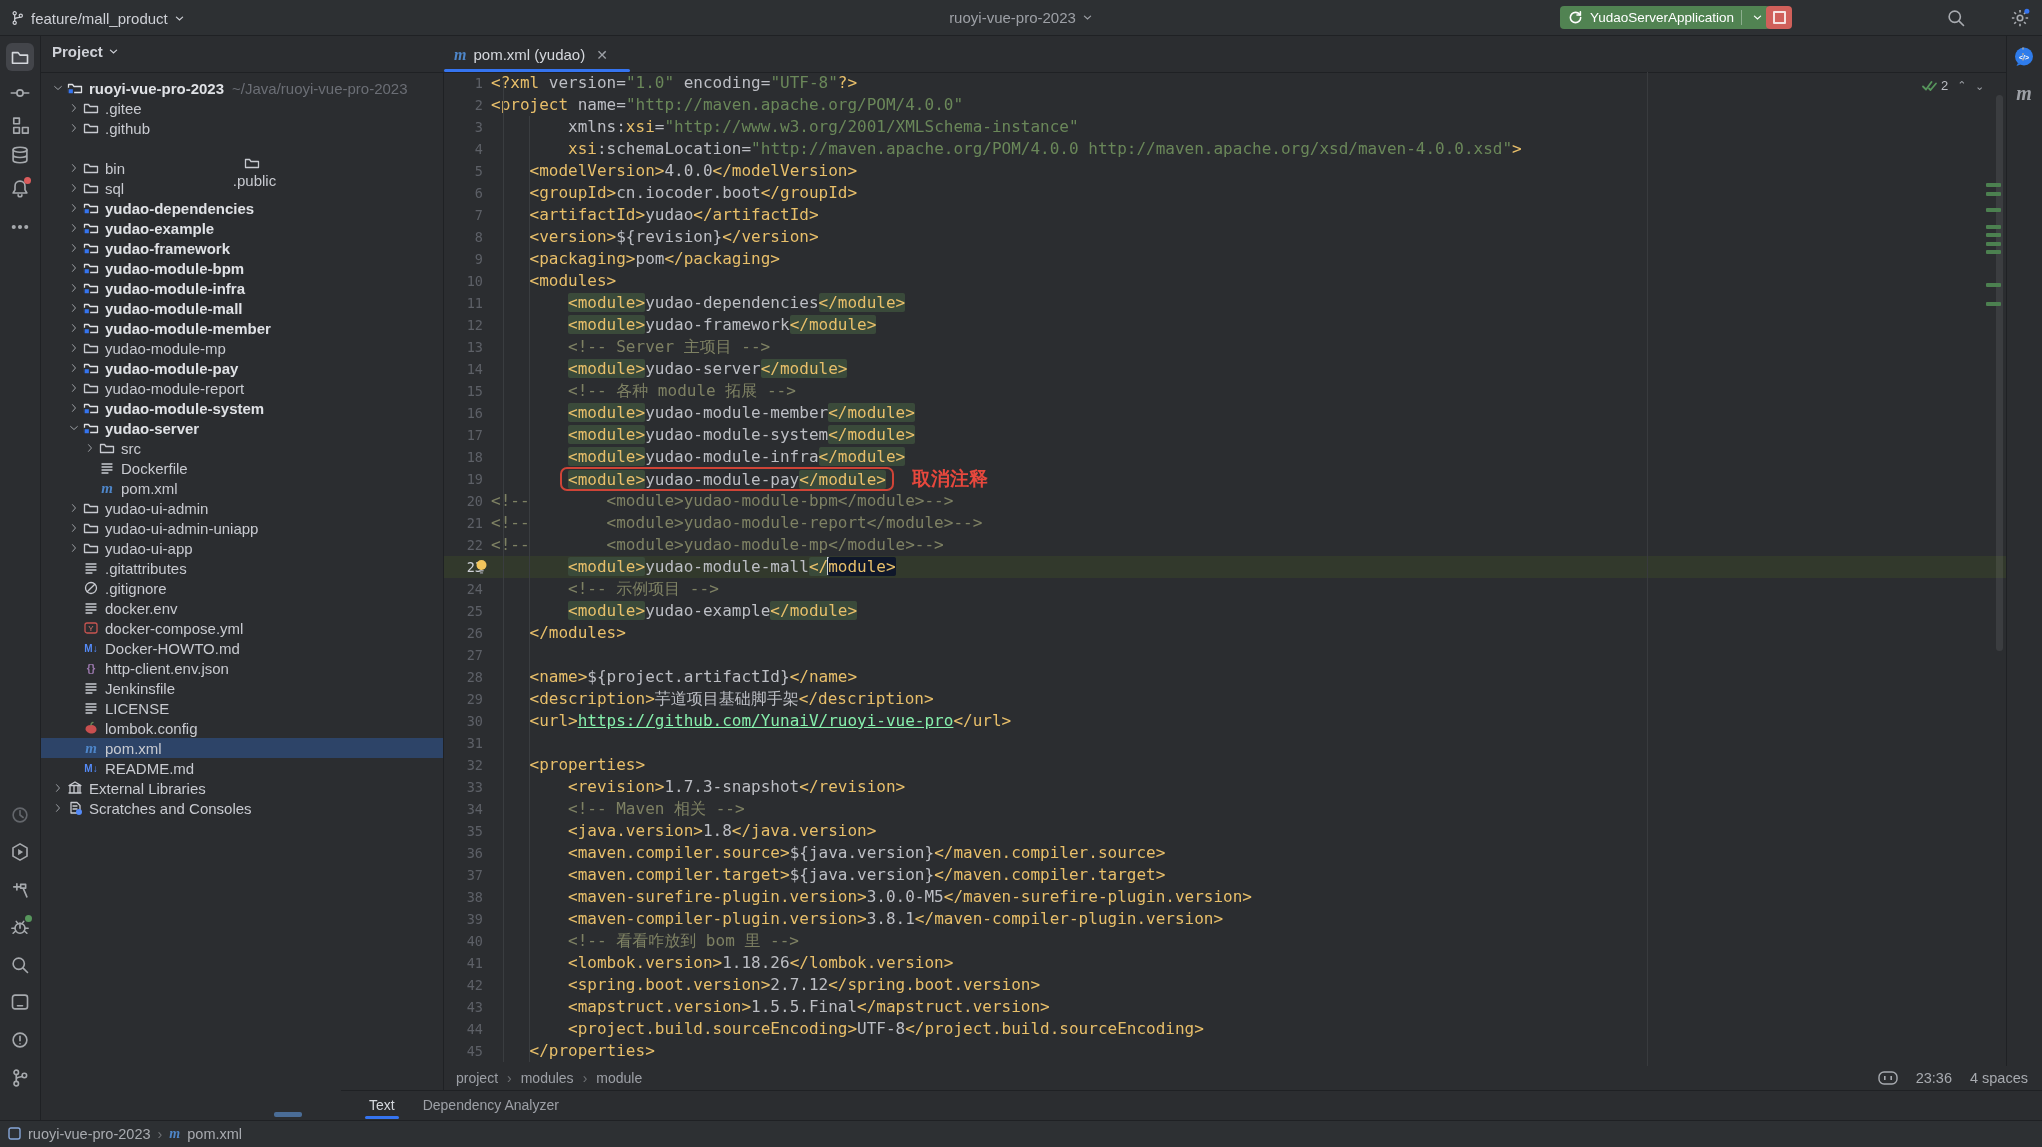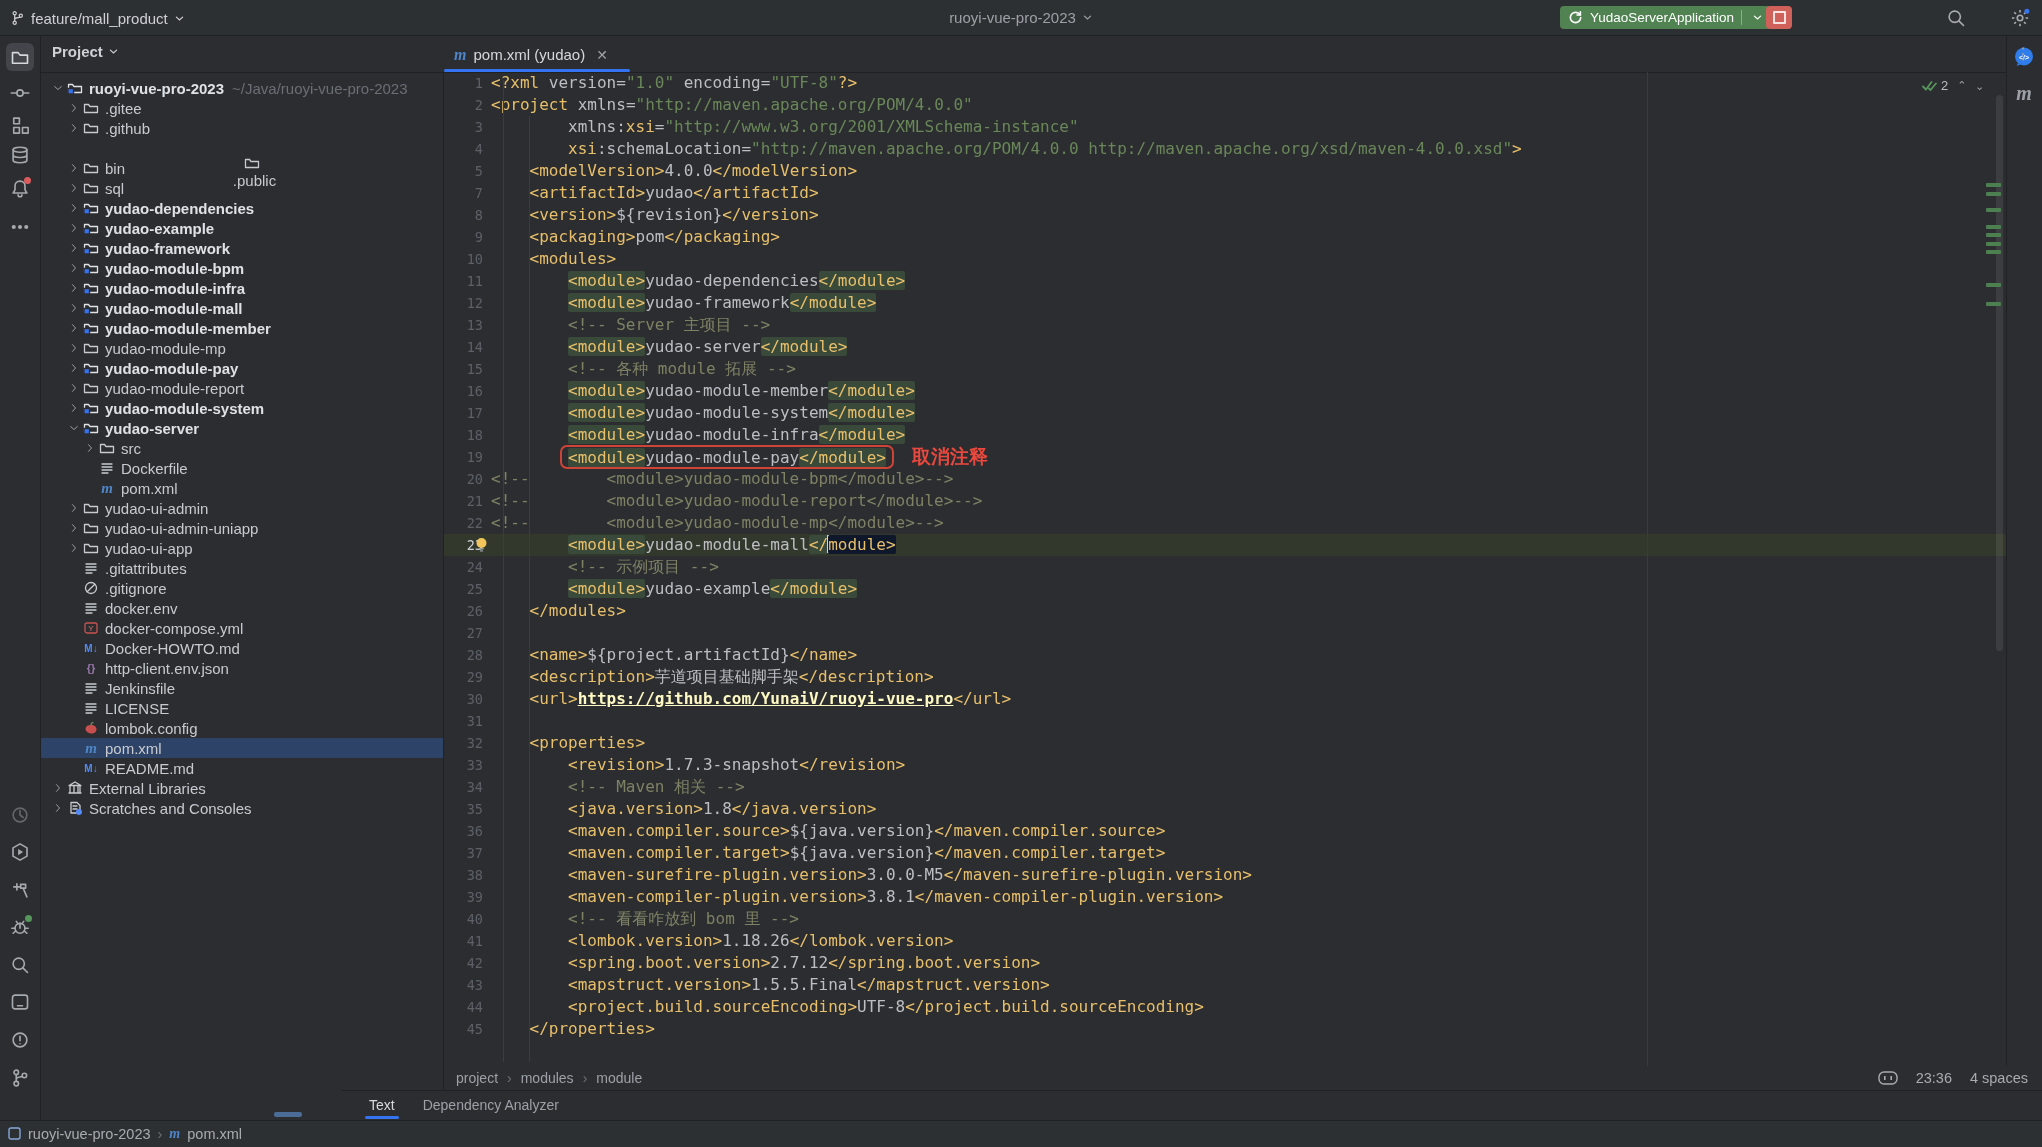--- a/index.html
+++ b/index.html
@@ -45,21 +45,21 @@
   
   #code{position:absolute;left:444px;top:72px;width:1562px;font-family:"DejaVu Sans Mono",monospace;font-size:16px;line-height:22px;}
   .cl{position:relative;height:22px;white-space:pre;color:#bcbec4;}
   .cl.current{background:#32392c;}
   .cl .num{display:inline-block;width:39px;text-align:right;font-size:13.5px;color:#5d6067;margin-right:8px;letter-spacing:0;vertical-align:top;}
   .cl.current .num{color:#ced0d6;}
   .tk-t{color:#e8bf6a;} .tk-a{color:#bcbec4;} .tk-x{color:#bcbec4;}
   .tk-s{color:#6a8759;} .tk-c{color:#7e8163;}
   .tk-h{color:#e8bf6a;background:#3a4a3a;border-radius:2px;}
   .tk-hc{color:#e8bf6a;background:#0f172a;border-radius:2px;}
-  .tk-u{color:#fef9c3;text-decoration:underline;font-weight:bold;}
+  .tk-u{color:#86efac;text-decoration:underline;}
   .caret{display:inline-block;width:2px;height:18px;background:#d0d4da;vertical-align:-3px;margin:0 -1px;}
   .boxed{position:relative;}
   .boxed::after{content:'';position:absolute;left:-8px;right:-8px;top:-3px;bottom:-2px;border:2px solid #cf4437;border-radius:7px;}
   .anno{color:#e8483d;font-weight:bold;font-size:19px;font-family:"Liberation Sans",sans-serif;margin-left:26px;}
   .bulb{position:absolute;left:30px;top:3px;width:16px;height:16px;}
   .guide{position:absolute;width:1px;background:#3a3d40;}
   .marginguide{left:1647px;top:72px;height:994px;width:1px;background:#393b3e;position:absolute;}
   .inspect{left:1922px;top:77px;height:17px;display:flex;align-items:center;gap:9px;color:#bcbec4;font-size:13px;}
   .inspect .arrows{color:#9da0a6;font-size:11px;}
   .vthumb{left:1996px;top:95px;width:7px;height:556px;background:rgba(255,255,255,.08);border-radius:4px;}
@@ -711,24 +711,25 @@
         </svg>
       </span>
     <span>2</span>
   </span>
   <span class="arrows">⌃</span>
   <span class="arrows" style="transform:rotate(180deg);">⌃</span>
 </div>
 
 <div id="code">
     <div class="cl"><span class="num">1</span><span class="tk-t">&lt;?xml </span><span class="tk-a">version</span><span class="tk-x">=</span><span class="tk-s">"1.0"</span><span class="tk-a"> encoding</span><span class="tk-x">=</span><span class="tk-s">"UTF-8"</span><span class="tk-t">?&gt;</span></div>
-    <div class="cl"><span class="num">2</span><span class="tk-t">&lt;project </span><span class="tk-a">xmlns</span><span class="tk-x">=</span><span class="tk-s">"http://maven.apache.org/POM/4.0.0"</span></div>
+    <div class="cl"><span class="num">2</span><span class="tk-t">&lt;project </span><span class="tk-a">name</span><span class="tk-x">=</span><span class="tk-s">"http://maven.apache.org/POM/4.0.0"</span></div>
     <div class="cl"><span class="num">3</span><span class="tk-x">        </span><span class="tk-a">xmlns:</span><span class="tk-t">xsi</span><span class="tk-x">=</span><span class="tk-s">"http://www.w3.org/2001/XMLSchema-instance"</span></div>
     <div class="cl"><span class="num">4</span><span class="tk-x">        </span><span class="tk-t">xsi</span><span class="tk-a">:schemaLocation</span><span class="tk-x">=</span><span class="tk-s">"http://maven.apache.org/POM/4.0.0 http://maven.apache.org/xsd/maven-4.0.0.xsd"</span><span class="tk-t">&gt;</span></div>
     <div class="cl"><span class="num">5</span><span class="tk-x">    </span><span class="tk-t">&lt;modelVersion&gt;</span><span class="tk-x">4.0.0</span><span class="tk-t">&lt;/modelVersion&gt;</span></div>
+    <div class="cl"><span class="num">6</span><span class="tk-x">    </span><span class="tk-t">&lt;groupId&gt;</span><span class="tk-x">cn.iocoder.boot</span><span class="tk-t">&lt;/groupId&gt;</span></div>
     <div class="cl"><span class="num">7</span><span class="tk-x">    </span><span class="tk-t">&lt;artifactId&gt;</span><span class="tk-x">yudao</span><span class="tk-t">&lt;/artifactId&gt;</span></div>
     <div class="cl"><span class="num">8</span><span class="tk-x">    </span><span class="tk-t">&lt;version&gt;</span><span class="tk-x">${revision}</span><span class="tk-t">&lt;/version&gt;</span></div>
     <div class="cl"><span class="num">9</span><span class="tk-x">    </span><span class="tk-t">&lt;packaging&gt;</span><span class="tk-x">pom</span><span class="tk-t">&lt;/packaging&gt;</span></div>
     <div class="cl"><span class="num">10</span><span class="tk-x">    </span><span class="tk-t">&lt;modules&gt;</span></div>
     <div class="cl"><span class="num">11</span><span class="tk-x">        </span><span class="tk-h">&lt;module&gt;</span><span class="tk-x">yudao-dependencies</span><span class="tk-h">&lt;/module&gt;</span></div>
     <div class="cl"><span class="num">12</span><span class="tk-x">        </span><span class="tk-h">&lt;module&gt;</span><span class="tk-x">yudao-framework</span><span class="tk-h">&lt;/module&gt;</span></div>
     <div class="cl"><span class="num">13</span><span class="tk-x">        </span><span class="tk-c">&lt;!-- Server 主项目 --&gt;</span></div>
     <div class="cl"><span class="num">14</span><span class="tk-x">        </span><span class="tk-h">&lt;module&gt;</span><span class="tk-x">yudao-server</span><span class="tk-h">&lt;/module&gt;</span></div>
     <div class="cl"><span class="num">15</span><span class="tk-x">        </span><span class="tk-c">&lt;!-- 各种 module 拓展 --&gt;</span></div>
     <div class="cl"><span class="num">16</span><span class="tk-x">        </span><span class="tk-h">&lt;module&gt;</span><span class="tk-x">yudao-module-member</span><span class="tk-h">&lt;/module&gt;</span></div>

